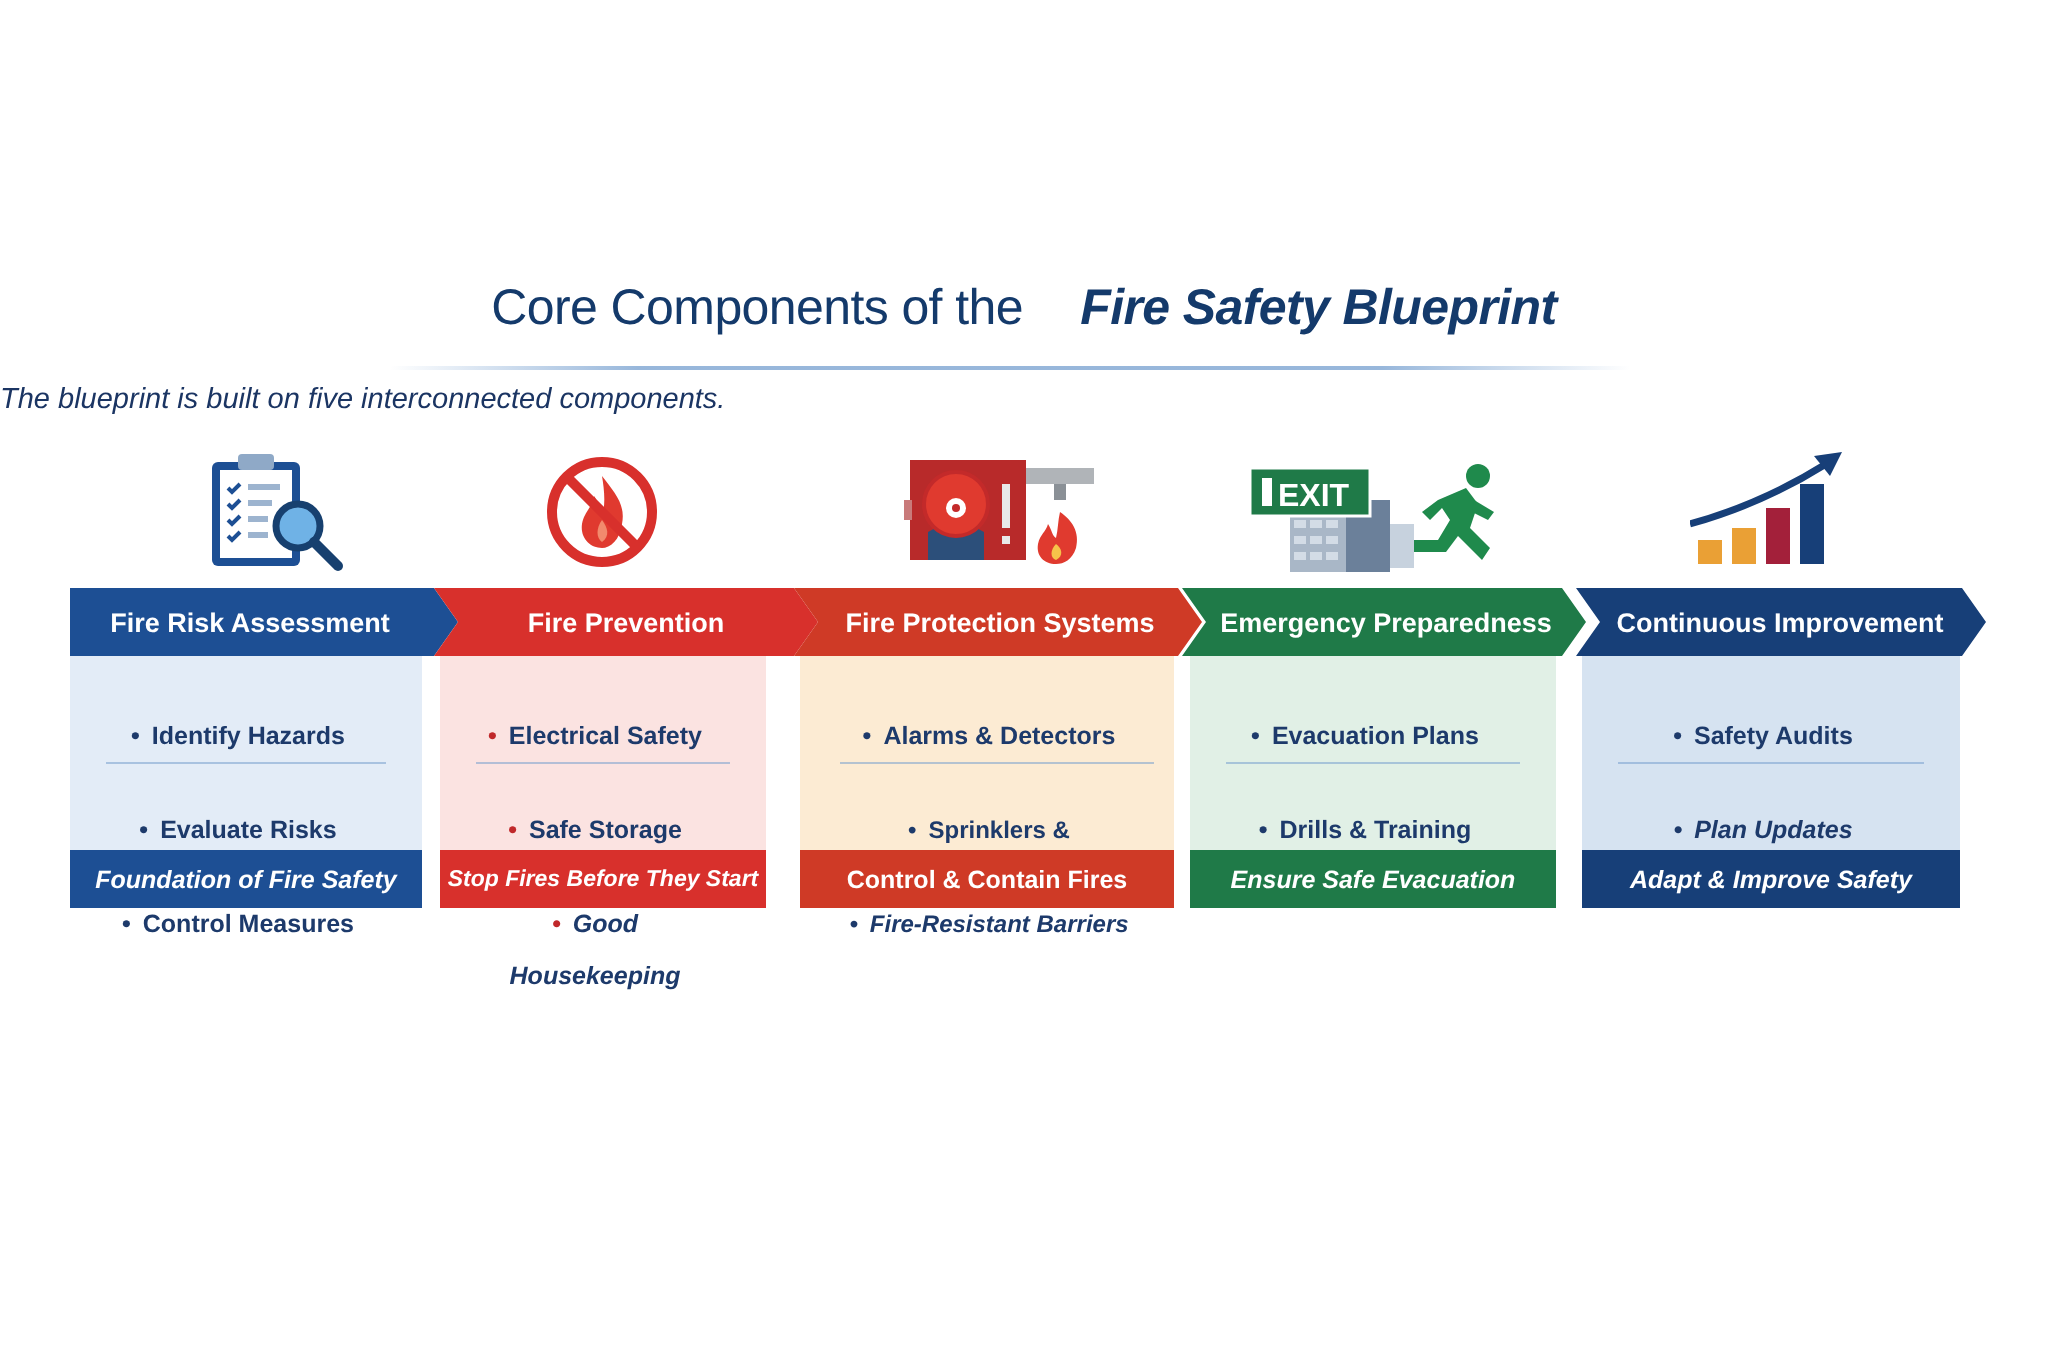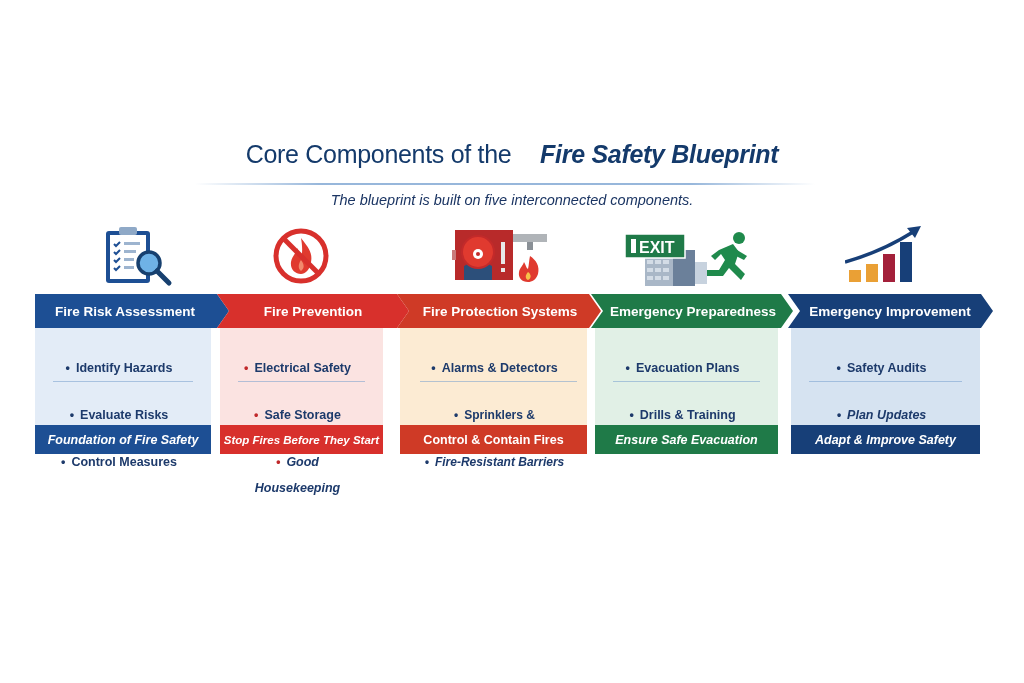--- a/index.html
+++ b/index.html
@@ -1,20 +1,20 @@
 <!DOCTYPE html>
 <html><head>
 <meta charset="utf-8">
 <style>
   html,body{margin:0;padding:0;background:#ffffff;}
   body{width:1024px;height:683px;position:relative;overflow:hidden;font-family:"Liberation Sans",sans-serif;}
   .title{position:absolute;left:0;width:1024px;top:140px;text-align:center;font-size:25px;color:#143a6b;letter-spacing:-0.3px;}
   .title .em{font-style:italic;font-weight:bold;margin-left:22px;}
   .rule{position:absolute;left:195px;width:620px;top:183px;height:2px;background:linear-gradient(90deg,rgba(140,175,215,0),rgba(140,175,215,0.9) 20%,rgba(140,175,215,0.9) 80%,rgba(140,175,215,0));}
-  .subtitle{position:absolute;left:0;width:1024px;top:192px;text-align:center;font-size:14.5px;font-style:italic;color:#1b3563;}
+  .subtitle{position:absolute;left:0;width:1024px;top:192px;text-align:left;font-size:14.5px;font-style:italic;color:#1b3563;}
   .icon{position:absolute;}
   .col{position:absolute;top:294px;}
   .hdr{position:absolute;top:0;height:34px;color:#fff;font-weight:bold;font-size:13.5px;display:flex;align-items:center;justify-content:center;white-space:nowrap;}
   .body{position:absolute;top:34px;height:97px;}
   .items{list-style:none;margin:0;padding:0 18px;}
   .items li{height:26px;line-height:26px;font-size:12.5px;font-weight:bold;color:#1d3a6b;text-align:center;border-bottom:1px solid rgba(120,160,205,0.55);padding-right:8px;margin-top:20px;}
   .items li:last-child{border-bottom:none;}
   .items li .dot{margin-right:6px;}
   .ftr{position:absolute;top:131px;height:29px;color:#fff;font-weight:bold;font-style:italic;font-size:12.5px;display:flex;align-items:center;justify-content:center;white-space:nowrap;}
 </style>
@@ -158,21 +158,21 @@
       <li><span class="dot">•</span><span>Drills &amp; Training</span></li>
     </ul>
   </div>
   <div class="ftr" style="left:4px;width:183px;background:#1f7a48">Ensure Safe Evacuation</div>
 </div>
 
 <div class="col" style="left:788px;width:208px">
   <svg style="position:absolute;left:0;top:0" width="208" height="34">
       <polygon points="0,0 193,0 205,17 193,34 0,34 12,17" fill="#173f78"></polygon>
     </svg>
-  <div class="hdr" style="left:8px;width:188px">Emergency Improvement</div>
+  <div class="hdr" style="left:8px;width:188px">Continuous Improvement</div>
   <div class="body" style="left:3px;width:189px;background:#d6e3f1">
     <ul class="items" style="padding-top:7px">
       <li><span class="dot">•</span><span>Safety Audits</span></li>
       <li style="font-style:italic"><span class="dot">•</span><span>Plan Updates</span></li>
     </ul>
   </div>
   <div class="ftr" style="left:3px;width:189px;background:#173f78">Adapt &amp; Improve Safety</div>
 </div>
 
 </body></html>

